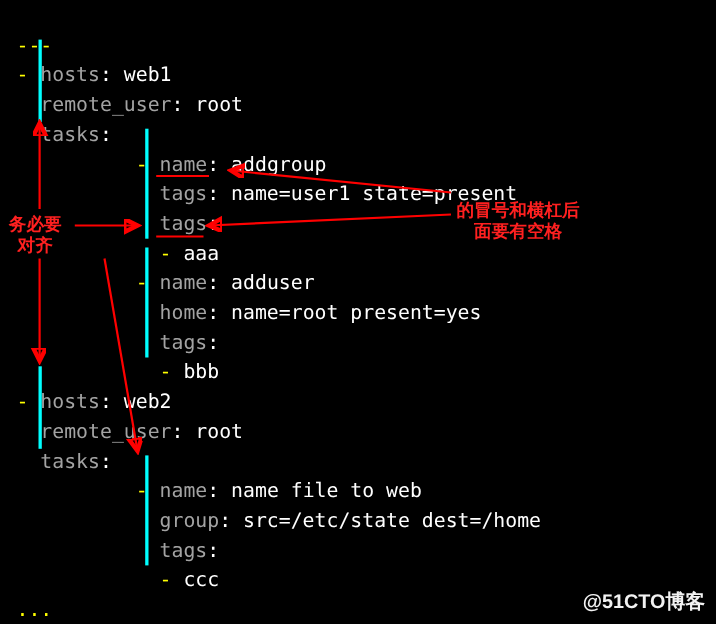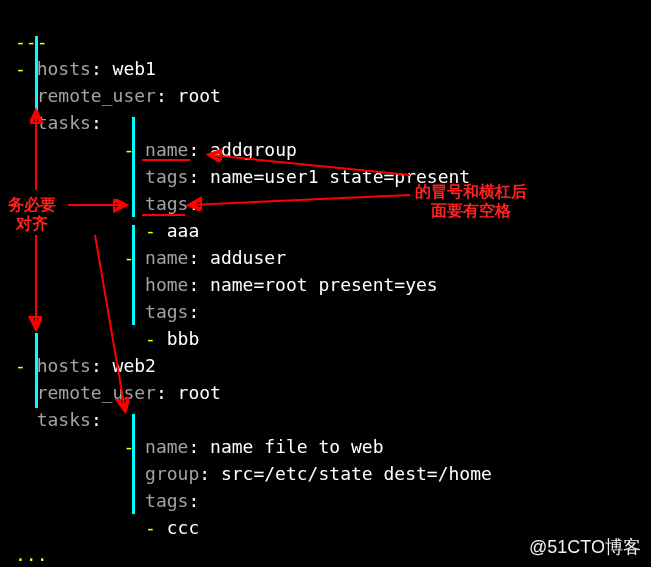--- a/index.html
+++ b/index.html
@@ -48,21 +48,21 @@
     stroke: #ff0000;
     stroke-width: 2;
     fill: none;
   }
   .watermark {
     position: absolute;
     bottom: 6px;
     right: 10px;
     font-family: "Microsoft YaHei", sans-serif;
     font-size: 18px;
-    font-weight: normal;
+    font-weight: bold;
     color: rgba(255,255,255,0.95);
   }
   .wrap { position: relative; }
 </style>
 </head>
 <body>
 
 <div class="wrap">
 <pre class="code"><span class="dash">---</span>
 <span class="dash">- </span><span class="key">hosts</span><span class="val">: </span><span class="val">web1</span>

